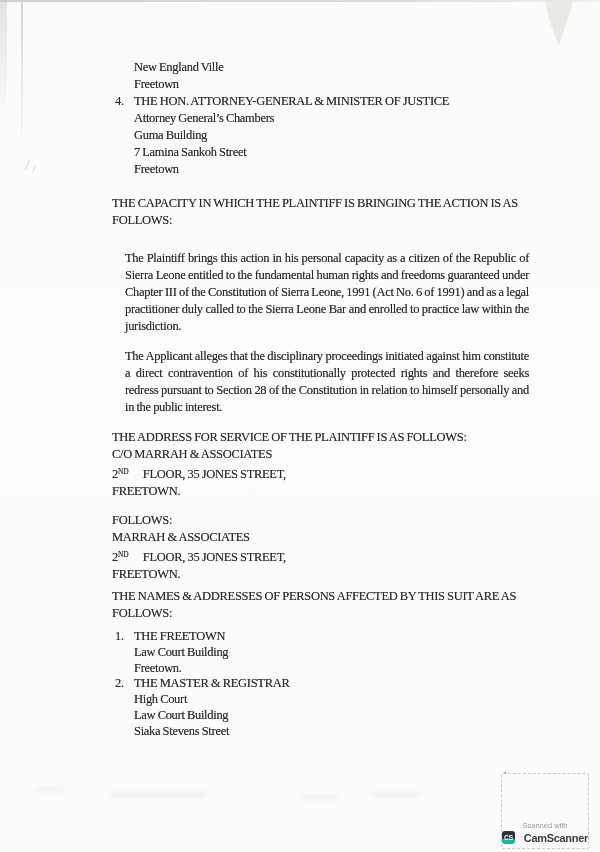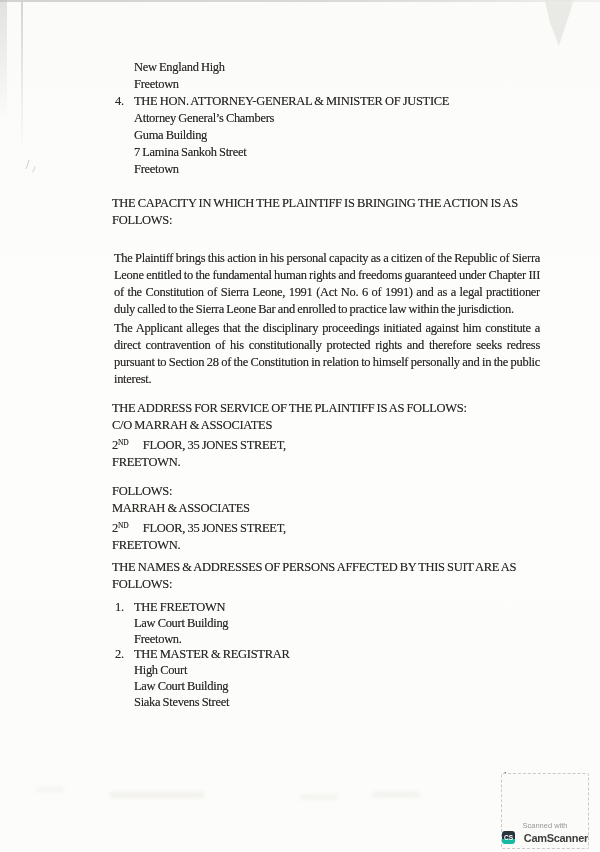--- a/index.html
+++ b/index.html
@@ -28,21 +28,21 @@
 
   .content { position:absolute; left:112px; top:59px; width:430px;
     font-size:12.5px; line-height:17px; letter-spacing:-0.3px; word-spacing:-0.5px;
     text-shadow:0 0 .6px rgba(45,42,38,.55); }
   .cont-line, .caps-line { white-space:nowrap; }
   .hline { white-space:nowrap; }
   .hline.stretch { white-space:normal; text-align:justify; text-align-last:justify; }
   .li { display:flex; }
   .num { flex:none; width:19px; padding-left:3px; }
   .indent { padding-left:22px; }
-  .para { margin:2px; text-align:justify;font-family:Liberation Serif, serif; }
+  .para { margin:13px; text-align:justify;font-family:Liberation Serif, serif; }
   .mt17 { margin-top:17px; } .mt21 { margin-top:21px; }
   .mt12 { margin-top:12px; } .mt5 { margin-top:5px; }
   .plist { margin:7px 0 0; line-height:15.8px; }
   sup.ord { font-size:7.5px; letter-spacing:0; vertical-align:4px; }
   .floor-rest { margin-left:14px; }
 
   .page-number { position:absolute; left:501px; top:769px; font-size:12px; color:#3c3a37;
     font-family:"Liberation Serif", serif; }
 
   .cs-badge { position:absolute; right:11px; bottom:3px; width:86px;
@@ -70,21 +70,21 @@
     <path d="M12 8 C11.5 10.5 10.5 13 9.5 14.5" stroke="#a8a6a2" stroke-width="0.9" fill="none"></path>
   </svg>
   <div class="smudge sm1"></div>
   <div class="smudge sm2"></div>
   <div class="smudge sm3"></div>
   <div class="smudge sm4"></div>
 
   <div class="content">
 
     <div>
-      <div class="cont-line indent">New England High</div>
+      <div class="cont-line indent">New England Ville</div>
       <div class="cont-line indent">Freetown</div>
       <div class="li">
         <span class="num">4.</span>
         <span class="cont-line">THE HON. ATTORNEY-GENERAL &amp; MINISTER OF JUSTICE</span>
       </div>
       <div class="cont-line indent">Attorney General’s Chambers</div>
       <div class="cont-line indent">Guma Building</div>
       <div class="cont-line indent">7 Lamina Sankoh Street</div>
       <div class="cont-line indent">Freetown</div>
     </div>

